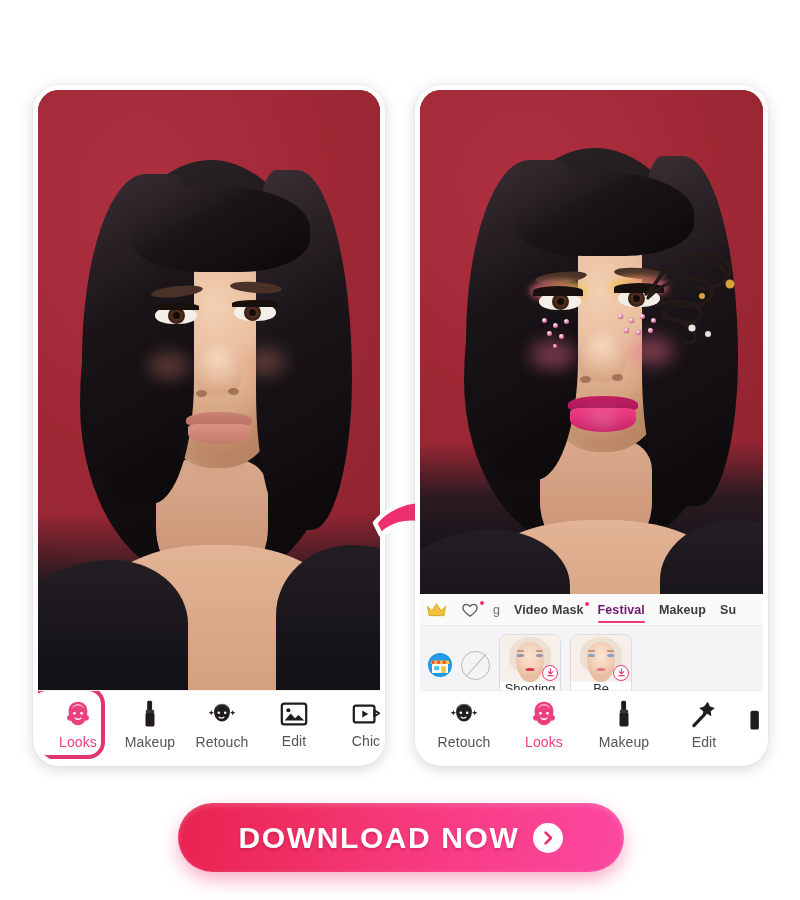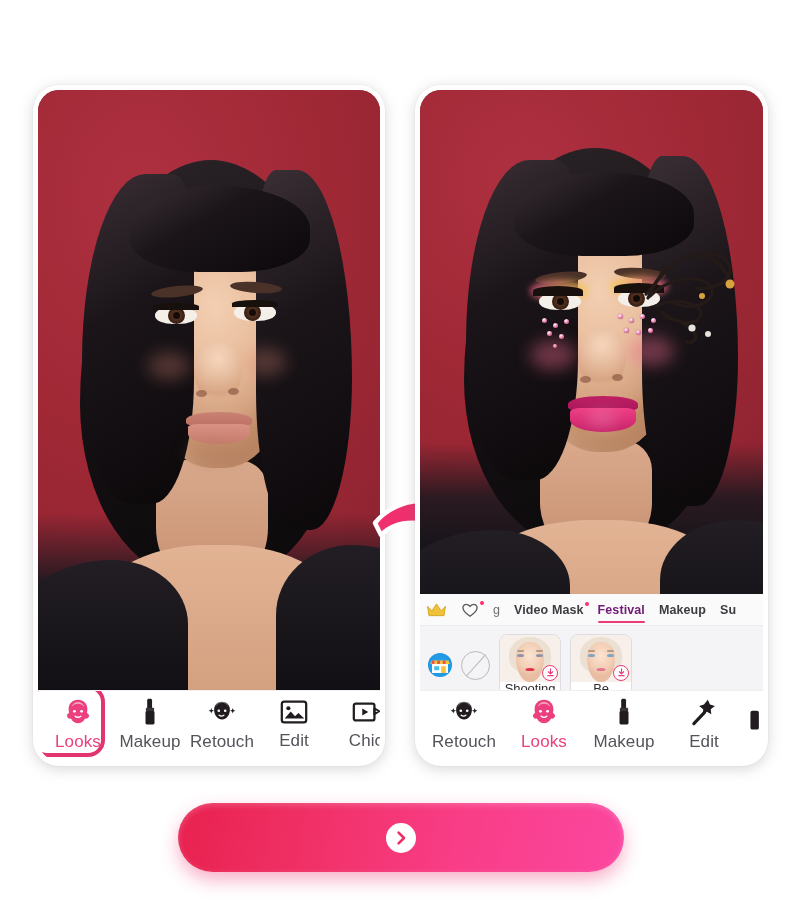--- a/index.html
+++ b/index.html
@@ -101,21 +101,21 @@
      background:radial-gradient(60% 50% at 50% 35%,#fbe4d2,#f2cdb4 70%,#e8bda1);}
   .mini-eye{position:absolute;width:7px;height:3.4px;border-radius:50%;background:#4b4047;top:17px;}
   .mini-lip{position:absolute;left:50%;transform:translateX(-50%);width:9px;height:3.4px;border-radius:45%;top:31px;}
   .mini-brow{position:absolute;width:7px;height:1.6px;border-radius:2px;background:#b59a86;top:13.5px;}
 
   
   .navbar{position:absolute;left:0;right:0;bottom:0;height:71px;background:#fff;display:flex;align-items:center;
      padding:0 4px;box-sizing:border-box;overflow:hidden;border-top:1px solid #f1eff1;}
   .navitem{flex:0 0 auto;display:flex;flex-direction:column;align-items:center;justify-content:center;
      gap:5px;position:relative;padding-bottom:4px;}
-  .navlabel{font-size:17px;color:#55525a;letter-spacing:.1px;}
+  .navlabel{font-size:14px;color:#55525a;letter-spacing:.1px;}
   .navlabel.on{color:#ec3f7d;}
   .nav-hl{position:absolute;border:4px solid #e1356f;border-radius:17px;box-sizing:border-box;pointer-events:none;}
 
   
   .arrow{position:absolute;left:371px;top:487px;width:78px;height:58px;}
 
   
   .dlbtn{position:absolute;left:178px;top:803px;width:446px;height:69px;border-radius:35px;
      background:linear-gradient(100deg,#e8214f 0%,#ef2f63 26%,#f93d86 62%, #fb47a0 100%);
      box-shadow:0 8px 18px rgba(236,50,110,.38), inset 0 2px 6px rgba(255,255,255,.22);
@@ -445,20 +445,21 @@
           <svg width="16" height="30" viewBox="0 0 16 32">
             <rect x="1" y="4" width="9" height="20" rx="2" fill="#211c20"></rect>
           </svg>
           <span class="navlabel"></span>
         </div>
       </div>
     </div>
   </div>
 
   <div class="dlbtn">
+    <span class="dlbtn-text">DOWNLOAD NOW</span>
     <span class="dl-arrow">
       <svg width="18" height="18" viewBox="0 0 18 18">
         <path d="M6.6 3.6L12 9l-5.4 5.4" stroke="#ef2f63" stroke-width="2.6" fill="none" stroke-linecap="round" stroke-linejoin="round"></path>
       </svg>
     </span>
   </div>
 
 </div>
 
 </body></html>

